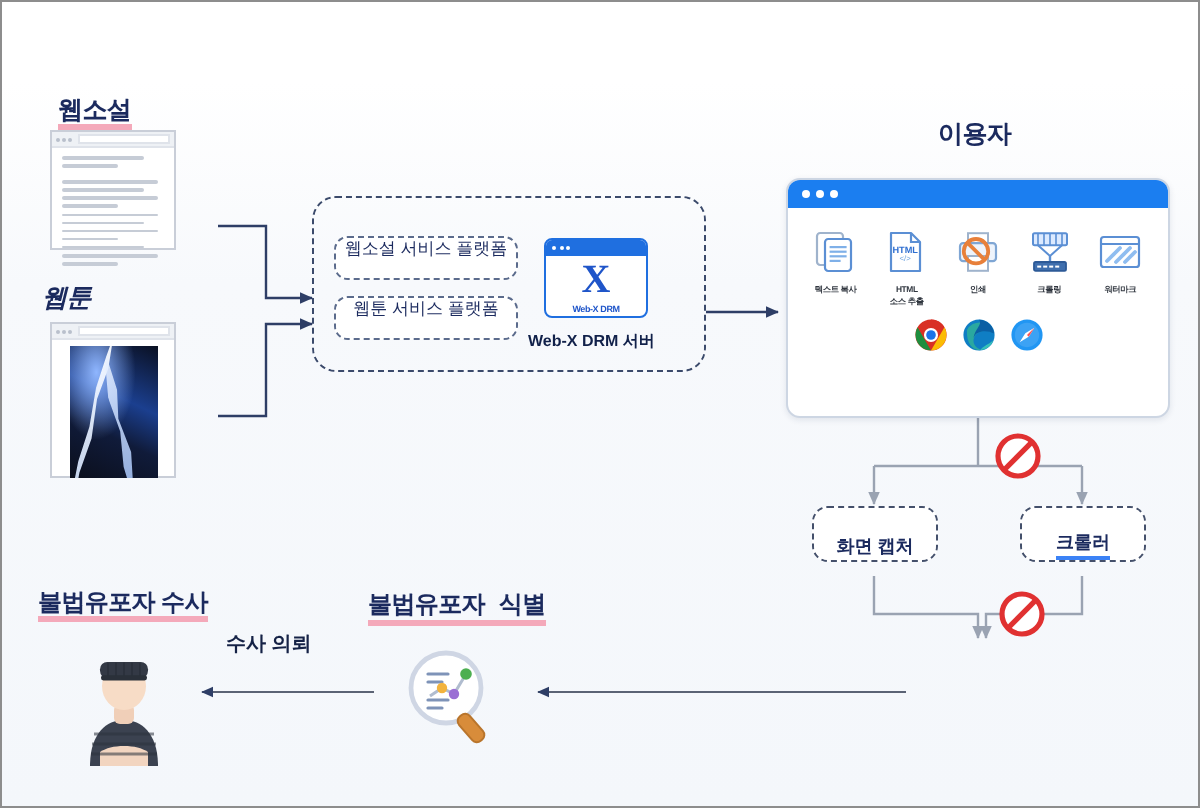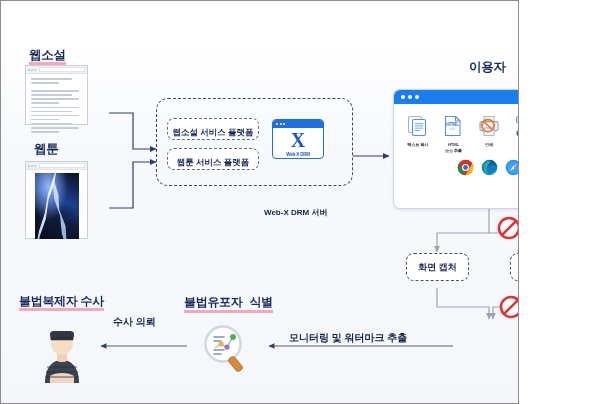--- a/index.html
+++ b/index.html
@@ -4,21 +4,21 @@
 <style>
   html,body{margin:0;padding:0;}
   body{
     width:600px;height:404px;
     font-family:"Liberation Sans","DejaVu Sans",sans-serif;
     background:#ffffff;
     overflow:hidden;
   }
   #canvas{
     position:relative;
-    width:519px;height:404px;
+    width:600px;height:404px;
     box-sizing:border-box;
     border:1px solid #8d8d8d;
     background:linear-gradient(180deg,#ffffff 0%,#ffffff 10%,#f7f9fc 35%,#f4f7fb 100%);
     overflow:hidden;
   }
   
   .heading{
     position:absolute;
     color:#1b2a5e;
     font-weight:bold;
@@ -84,22 +84,22 @@
     border-radius:12px;
     box-sizing:border-box;
     background:transparent;
   }
   .pillbox{
     position:absolute;
     border:1.2px dashed #5b6b8c;
     border-radius:7px;
     background:#ffffff;
     box-sizing:border-box;
-    display:flex;align-items:flex-end;justify-content:center;
-    color:#1b2a5e;font-weight:bold;
+    display:flex;align-items:flex-start;justify-content:center;
+    color:#1b2a5e;font-weight:normal;
     white-space:nowrap;
   }
   
   .drmcard{
     position:absolute;
     background:#ffffff;
     border:1.4px solid #1f6fe0;
     border-radius:4px;
     box-sizing:border-box;
     overflow:hidden;
@@ -145,21 +145,21 @@
     font-weight:bold;letter-spacing:-0.2px;
   }
   .brow-row{display:flex;justify-content:center;gap:7px;margin-top:6px;}
   
   .dbox{
     position:absolute;
     border:1.3px dashed #44506b;
     border-radius:8px;
     background:#ffffff;
     box-sizing:border-box;
-    display:flex;align-items:center;justify-content:center;
+    display:flex;align-items:flex-end;justify-content:center;
     color:#1b2a5e;font-weight:bold;white-space:nowrap;
   }
   .dbox .u{border-bottom:2px solid #3b82f6;}
   
   .svgwrap{position:absolute;left:0;top:0;width:600px;height:404px;pointer-events:none;}
   
   .flowlabel{
     position:absolute;color:#152246;font-weight:bold;white-space:nowrap;
   }
   
@@ -222,21 +222,21 @@
         <div class="ln l"></div>
         <div class="ln m"></div>
       <div class="ln l"></div>
         <div class="ln s"></div>
         <div class="ln m"></div>
       <div class="ln l"></div>
         <div class="ln s"></div>
     </div>
   </div>
 
-  <div class="heading" style="left:33px;top:140px;font-size:12.5px;">
+  <div class="heading" style="left:20px;top:140px;font-size:12.5px;font-style:italic;">
     <span>웹툰</span>
   </div>
 
   <div class="browser" style="left:24px;top:160px;width:63px;height:78px;">
     <div class="bar">
       <i></i>
         <i></i>
         <i></i>
         <span class="addr"></span>
     </div>
@@ -259,21 +259,21 @@
         <i></i>
         <i></i>
         <i></i>
       </div>
     <div class="body">
       <div class="x">X</div>
       <div class="cap">Web-X DRM</div>
     </div>
   </div>
 
-  <div class="drmlabel" style="left:263px;top:164px;font-size:8px;margin-top:42px;">Web-X DRM 서버</div>
+  <div class="drmlabel" style="left:263px;top:164px;font-size:8px;">Web-X DRM 서버</div>
 
   <div class="heading" style="left:468px;top:58px;font-size:12.5px;font-family:Liberation Mono, monospace;">
     <span>이용자</span>
   </div>
 
   <div class="userwin" style="left:392px;top:88px;width:192px;height:120px;">
     <div class="tb">
         <i></i>
         <i></i>
         <i></i>
@@ -427,24 +427,23 @@
         <line x1="15" y1="31" x2="22" y2="31"></line>
       </g>
       <polyline points="16,25 22,21 28,24 34,14" fill="none" stroke="#b0bccf" stroke-width="1.5"></polyline>
       <circle cx="22" cy="21" r="2.6" fill="#f2b33d"></circle>
       <circle cx="28" cy="24" r="2.6" fill="#9b6fd4"></circle>
       <circle cx="34" cy="14" r="2.9" fill="#4caf50"></circle>
       <rect x="33" y="33" width="7" height="16" rx="3" transform="rotate(-41 36.5 41)" fill="#d88c3a" stroke="#b9752c" stroke-width="1"></rect>
     </svg>
   </div>
 
-  <div class="flowlabel" style="left:288px;top:330px;font-size:10px;">모니터링 및 워터마크 추출</div>
 
   <div class="heading" style="left:18px;top:292px;font-size:12px;">
-    <span class="u">불법복제자 수사</span>
+    <span class="u">불법유포자 수사</span>
   </div>
 
   <div class="flowlabel" style="left:112px;top:314px;font-size:10px;">수사 의뢰</div>
 
   <div class="person" style="left:32px;top:318px;">
     <svg width="58" height="66" viewBox="0 0 58 66">
       <path d="M12 64 C12 48 20 41 29 41 C38 41 46 48 46 64 Z" fill="#3b4250"></path>
       <path d="M17 57 C20 55 24 54 29 54 C34 54 38 55 41 57 L41 64 L17 64 Z" fill="#f2d5c0"></path>
       <g stroke="#2c323d" stroke-width="1.4" opacity="0.55">
         <line x1="14" y1="48" x2="44" y2="48"></line>

